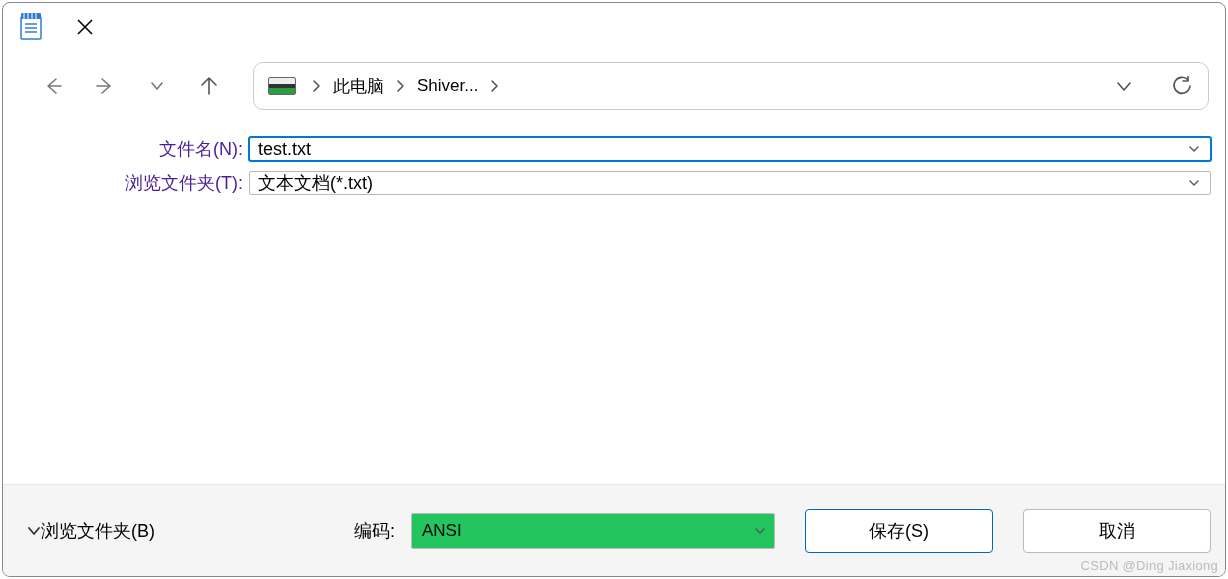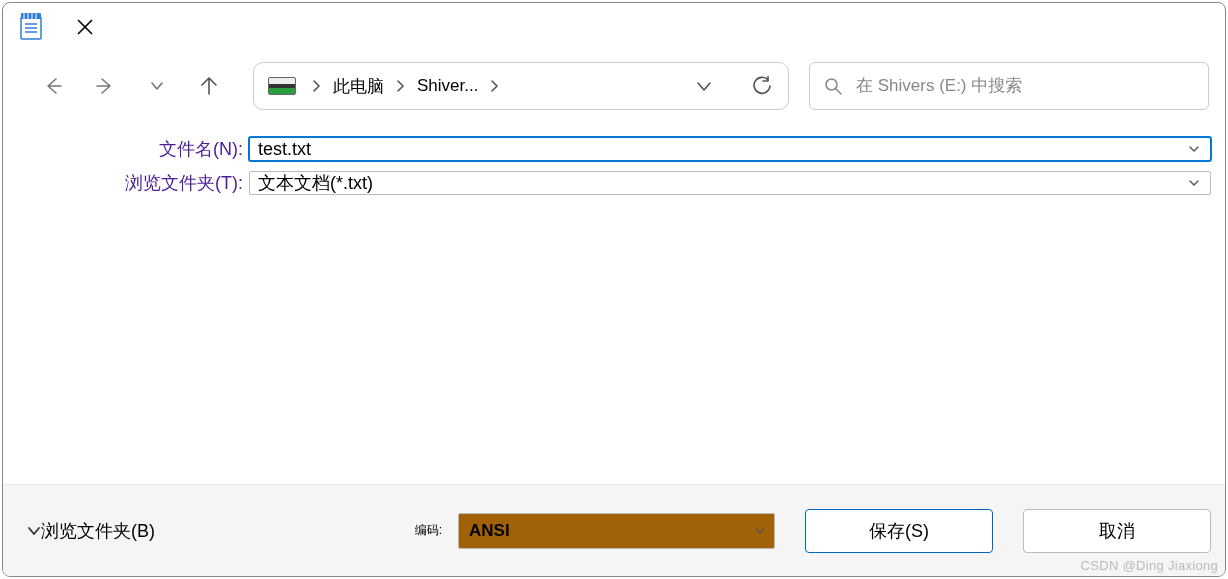--- a/index.html
+++ b/index.html
@@ -183,35 +183,34 @@
       gap: 14px;
     }
     .browse-folders {
       display: flex;
       align-items: center;
       gap: 0;
       font-size: 18px;
       cursor: pointer;
     }
     .enc-label {
-      font-size: 12px;
+      font-size: 18px;
       margin-left: auto;
       padding-right: 2px;
     }
     .enc-select {
-      width: 317px;
+      width: 364px;
       height: 36px;
       border: 1px solid #bbb;
       border-radius: 2px;
-      background: #a16207;
+      background: #22c55e;
       display: flex;
       align-items: center;
       padding: 0 8px 0 10px;
       font-size: 17px;
-      font-weight: bold;
     }
     .btn {
       width: 188px;
       height: 44px;
       border: 1px solid #bbb;
       border-radius: 4px;
       background: #fff;
       font-size: 18px;
       cursor: pointer;
       font-family: inherit;
@@ -307,27 +306,20 @@
         </span>
         <span class="bc-btn">
           <svg width="20" height="20" viewBox="0 0 20 20">
             <path d="M16 4 A8 8 0 1 0 18 10" stroke="#555" stroke-width="1.6" fill="none" stroke-linecap="round"></path>
             <path d="M16 0 L16 5 L11 5" stroke="#555" stroke-width="1.6" fill="none" stroke-linecap="round" stroke-linejoin="round"></path>
           </svg>
         </span>
       </div>
     </div>
 
-    <div class="search-box">
-      <svg width="18" height="18" viewBox="0 0 18 18">
-        <circle cx="7.5" cy="7.5" r="5.5" stroke="#888" stroke-width="1.5" fill="none"></circle>
-        <line x1="12" y1="12" x2="17" y2="17" stroke="#888" stroke-width="1.5" stroke-linecap="round"></line>
-      </svg>
-      <input class="search-input" placeholder="在 Shivers (E:) 中搜索" style="">
-    </div>
   </div>
 
   <div class="form-area">
     <div class="form-row">
       <div class="form-label">文件名(N):</div>
       <div class="form-control focused">
         <span class="form-value">test.txt</span>
         <span class="dropdown-chev">
           <svg width="12" height="12" viewBox="0 0 12 12">
               <path d="M2 4 L6 8 L10 4" stroke="#555" stroke-width="1.4" fill="none" stroke-linecap="round" stroke-linejoin="round"></path>

